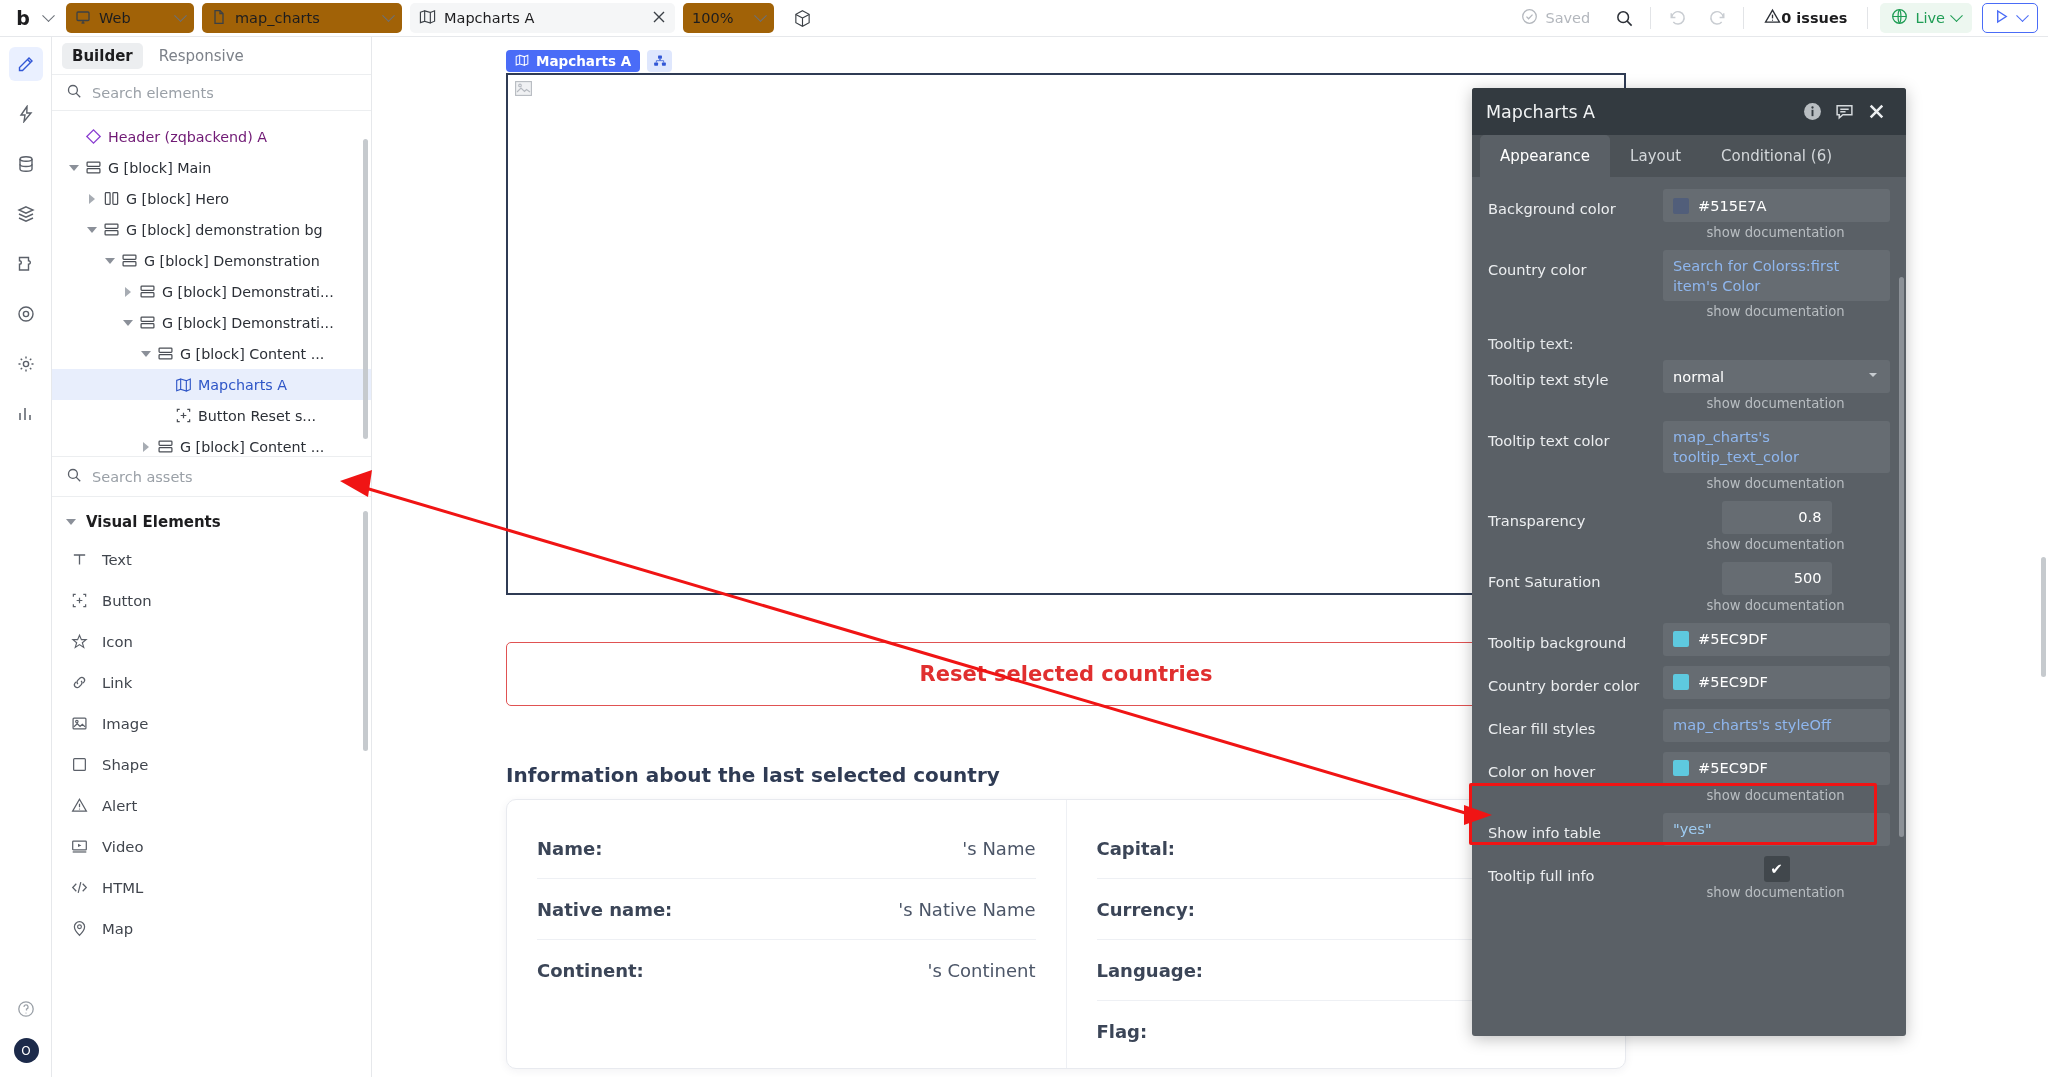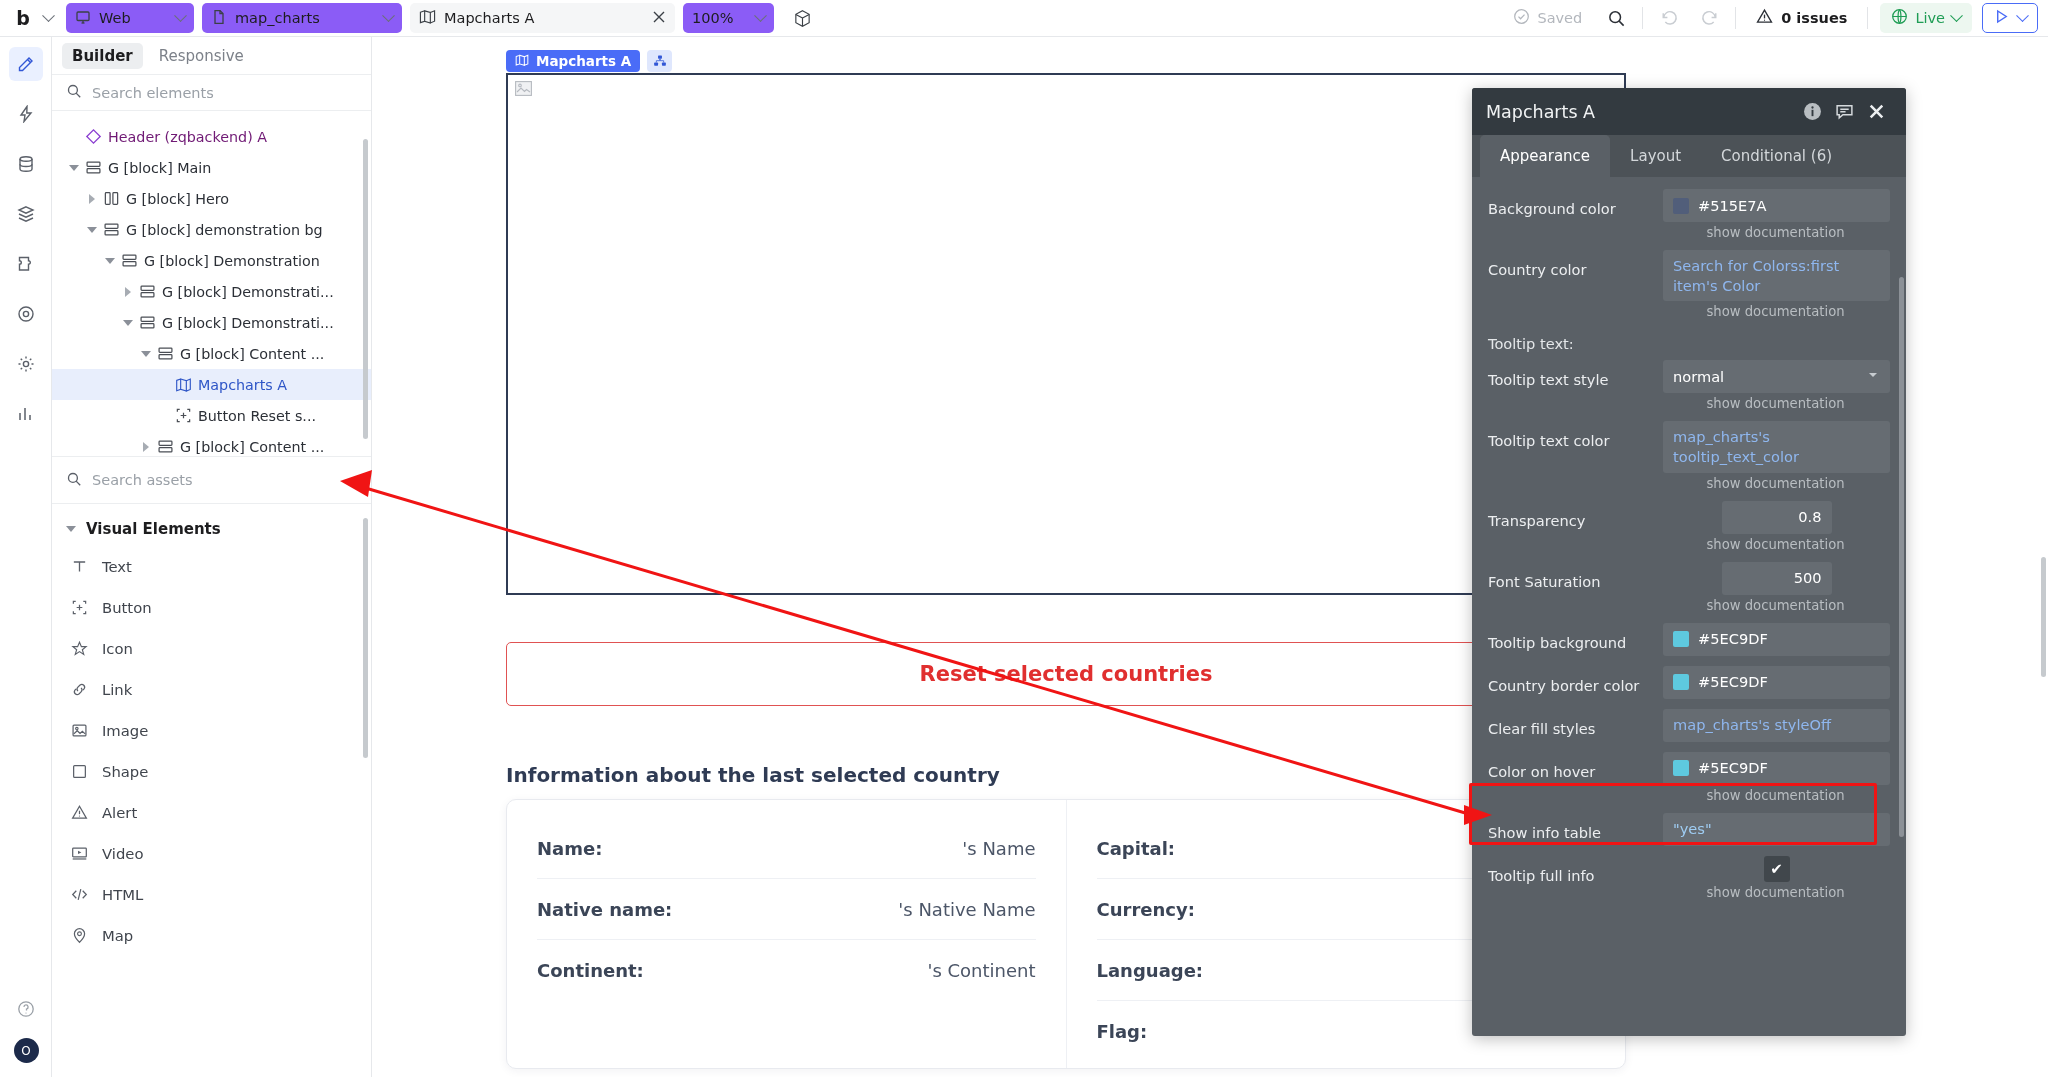--- a/index.html
+++ b/index.html
@@ -21,40 +21,40 @@
     width: 34px; height: 37px; display: flex; align-items: center; justify-content: center;
     font-size: 19px; font-weight: 700; color: #1d1d1f; padding-left: 12px;
   }
   .caret {
     display: inline-block; width: 9px; height: 9px;
     border-right: 1.6px solid #6b7078; border-bottom: 1.6px solid #6b7078;
     transform: rotate(45deg) translate(-2px,-2px);
   }
   .tb-caret-btn { width: 28px; height: 37px; display:flex; align-items:center; justify-content:center; }
   .tb-chip {
-    height: 30px; background: #8b5cf6; border-radius: 5px;
+    height: 30px; background: #a16207; border-radius: 5px;
     display: flex; align-items: center; padding: 0 9px; gap: 8px;
     margin-right: 8px; color: #1d1d1f; font-size: 14.5px;
   }
   .tb-chip.web { width: 128px; margin-left: 4px; }
   .tb-chip.page { width: 200px; }
   .tb-chip.elem { width: 265px; background: #f5f6f7; }
   .tb-chip.zoom { width: 91px; }
   .tb-chip .lbl { flex: 1; white-space: nowrap; overflow: hidden; }
   .tb-icon-only { width: 40px; height: 37px; display:flex; align-items:center; justify-content:center; }
   .tb-spacer { flex: 1; }
   .tb-right { display: flex; align-items: center; gap: 0; padding-right: 10px; height: 37px; }
   .saved {
     display:flex; align-items:center; gap: 7px; color: #b3b7bd; font-size: 14.5px;
     padding: 0 14px;
   }
   .tb-divider { width:1px; height: 22px; background: #e2e4e7; margin: 0 6px; }
   .tb-btn { width: 40px; height: 37px; display:flex; align-items:center; justify-content:center; }
   .issues {
-    display:flex; align-items:center; gap: 8px; font-size: 14.5px; font-weight: 700;
+    display:flex; align-items:center; font-size: 14.5px; font-weight: 700;
     color: #1d1d1f; padding: 0 14px;
   }
   .live {
     display:flex; align-items:center; gap: 7px; font-size: 14.5px; color: #1f9d55;
     background: #edf7f0; border-radius: 5px; height: 30px; padding: 0 11px; margin-left: 6px;
   }
   .preview {
     display:flex; align-items:center; gap: 8px; height: 30px; padding: 0 10px;
     border: 1.5px solid #4a6cf7; border-radius: 5px; margin-left: 10px;
   }
@@ -101,21 +101,21 @@
   .tri.down { border-left: 5px solid transparent; border-right: 5px solid transparent; border-top: 6px solid #8b9099; }
   .tri.right { border-top: 5px solid transparent; border-bottom: 5px solid transparent; border-left: 6px solid #a7acb3; }
   .tree-row .ico { width: 22px; display:flex; align-items:center; justify-content:center; color:#4a4e55; }
   .tree-row .txt { margin-left: 4px; }
   .tree-row.header-row .txt { color: #701a75; }
   .tree-scroll {
     position: absolute; right: 3px; top: 28px; width: 5px; height: 300px;
     background: #c6cace; border-radius: 3px;
   }
   .lp-assets-search {
-    height: 48px; display: flex; align-items: center; gap: 10px; padding: 0 14px;
+    height: 41px; display: flex; align-items: center; gap: 10px; padding: 0 14px;
     border-top: 1px solid #eceef0; border-bottom: 1px solid #eceef0;
     color: #9aa0a7; font-size: 14.5px;
   }
   .assets { flex: 1; position: relative; overflow: hidden; padding-top: 8px; }
   .assets-head { height: 34px; display:flex; align-items:center; gap: 10px; padding: 0 14px;
                  font-size: 15px; font-weight: 700; color: #1d1d1f; }
   .asset-row { height: 41px; display:flex; align-items:center; gap: 14px; padding: 0 14px 0 18px;
                font-size: 14.8px; color: #40454d; }
   .asset-row .ico { width: 18px; display:flex; align-items:center; justify-content:center; color:#5b6069; }
   .assets-scroll { position: absolute; right: 3px; top: 14px; width: 5px; height: 240px;

